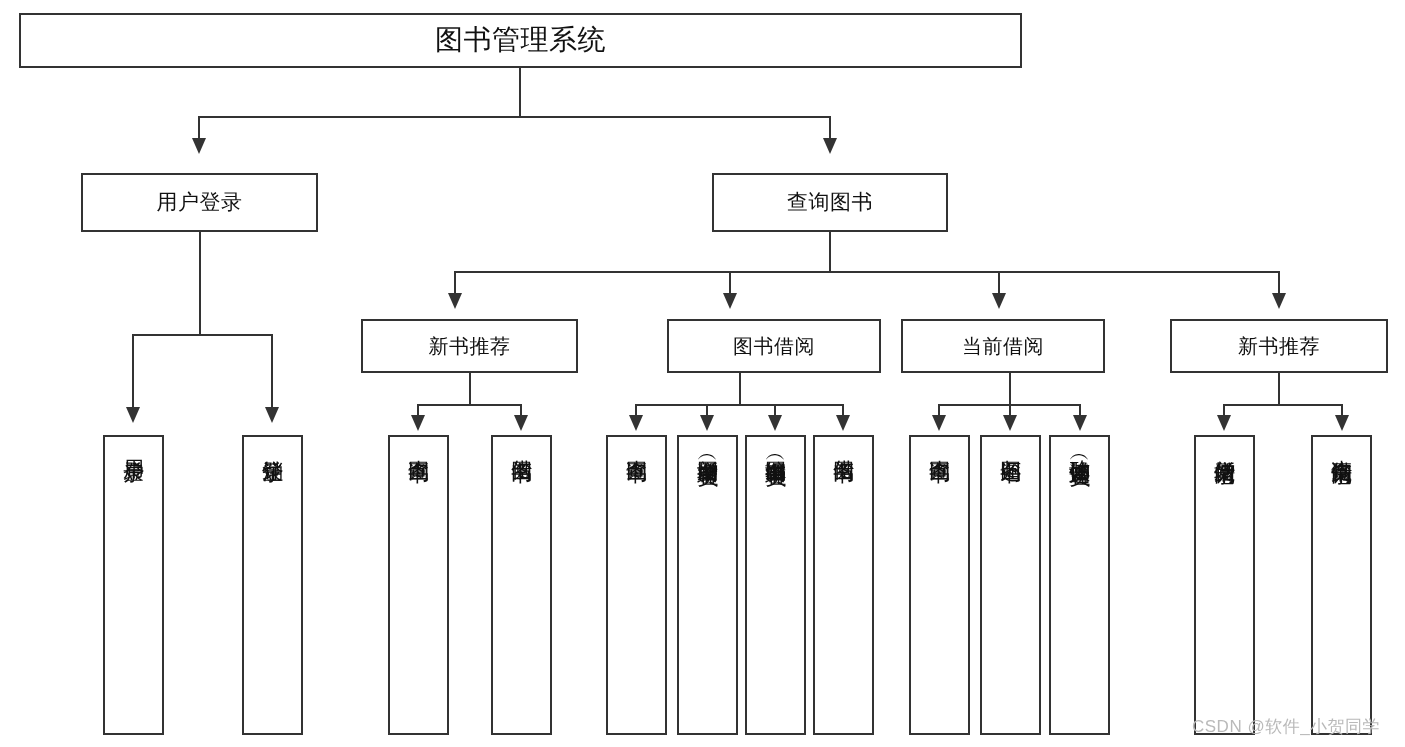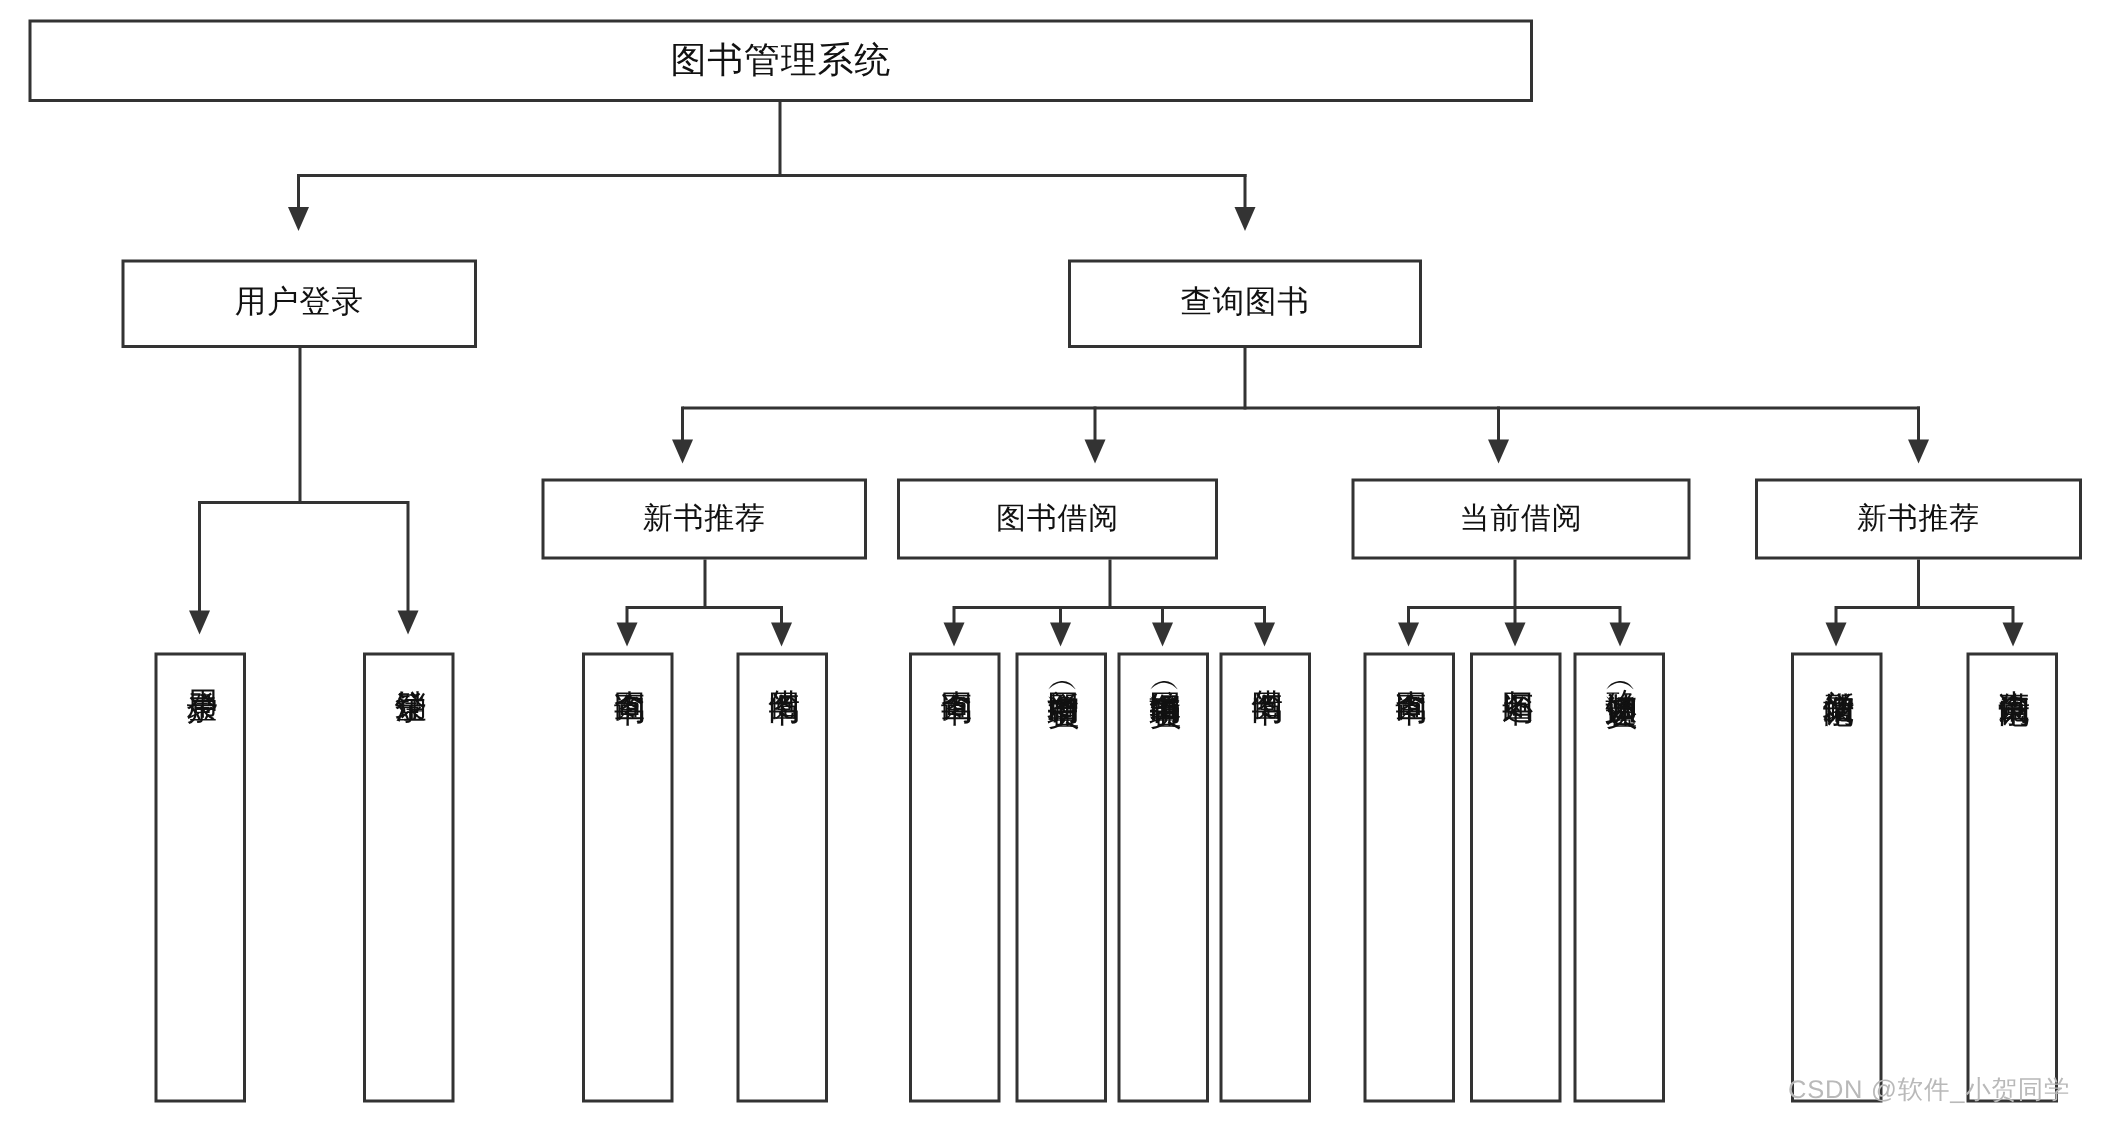--- a/index.html
+++ b/index.html
@@ -28,21 +28,21 @@
     justify-content: center;
     color: #1a1a1a;
   }
   .node-label {
     font-size: 21px;
     line-height: 1.15;
     letter-spacing: 0.5px;
     white-space: nowrap;
     color: #111111;
   }
-  .node.root .node-label { font-size: 24px; }
+  .node.root .node-label { font-size: 28px; }
   .node.lvl1 .node-label { font-size: 21px; }
   .node.lvl2 .node-label { font-size: 20px; }
 
   
   .node.leaf {
     align-items: flex-start;
     justify-content: center;
     padding-top: 6px;
   }
   .node.leaf .node-label {
@@ -121,24 +121,24 @@
   <div class="edge v" style="left:729px; top:271px; width:2px; height:24px;"></div>
   <div class="arrow" style="left:723px; top:293px;"></div>
   <div class="edge v" style="left:998px; top:271px; width:2px; height:24px;"></div>
   <div class="arrow" style="left:992px; top:293px;"></div>
   <div class="edge v" style="left:1278px; top:271px; width:2px; height:24px;"></div>
   <div class="arrow" style="left:1272px; top:293px;"></div>
 
   <div class="node lvl2" style="left:361px; top:319px; width:217px; height:54px;text-align:right;">
     <span class="node-label">新书推荐</span>
   </div>
-  <div class="node lvl2" style="left:598px; top:319px; width:214px; height:54px;">
+  <div class="node lvl2" style="left:667px; top:319px; width:214px; height:54px;">
     <span class="node-label">图书借阅</span>
   </div>
-  <div class="node lvl2" style="left:901px; top:319px; width:226px; height:54px;">
+  <div class="node lvl2" style="left:901px; top:319px; width:204px; height:54px;">
     <span class="node-label">当前借阅</span>
   </div>
   <div class="node lvl2" style="left:1170px; top:319px; width:218px; height:54px;">
     <span class="node-label">新书推荐</span>
   </div>
 
   <div class="edge v" style="left:469px; top:373px; width:2px; height:33px;"></div>
   <div class="edge h" style="left:418px; top:404px; width:103px; height:2px;"></div>
   <div class="edge v" style="left:417px; top:404px; width:2px; height:14px;"></div>
   <div class="arrow" style="left:411px; top:415px;"></div>

